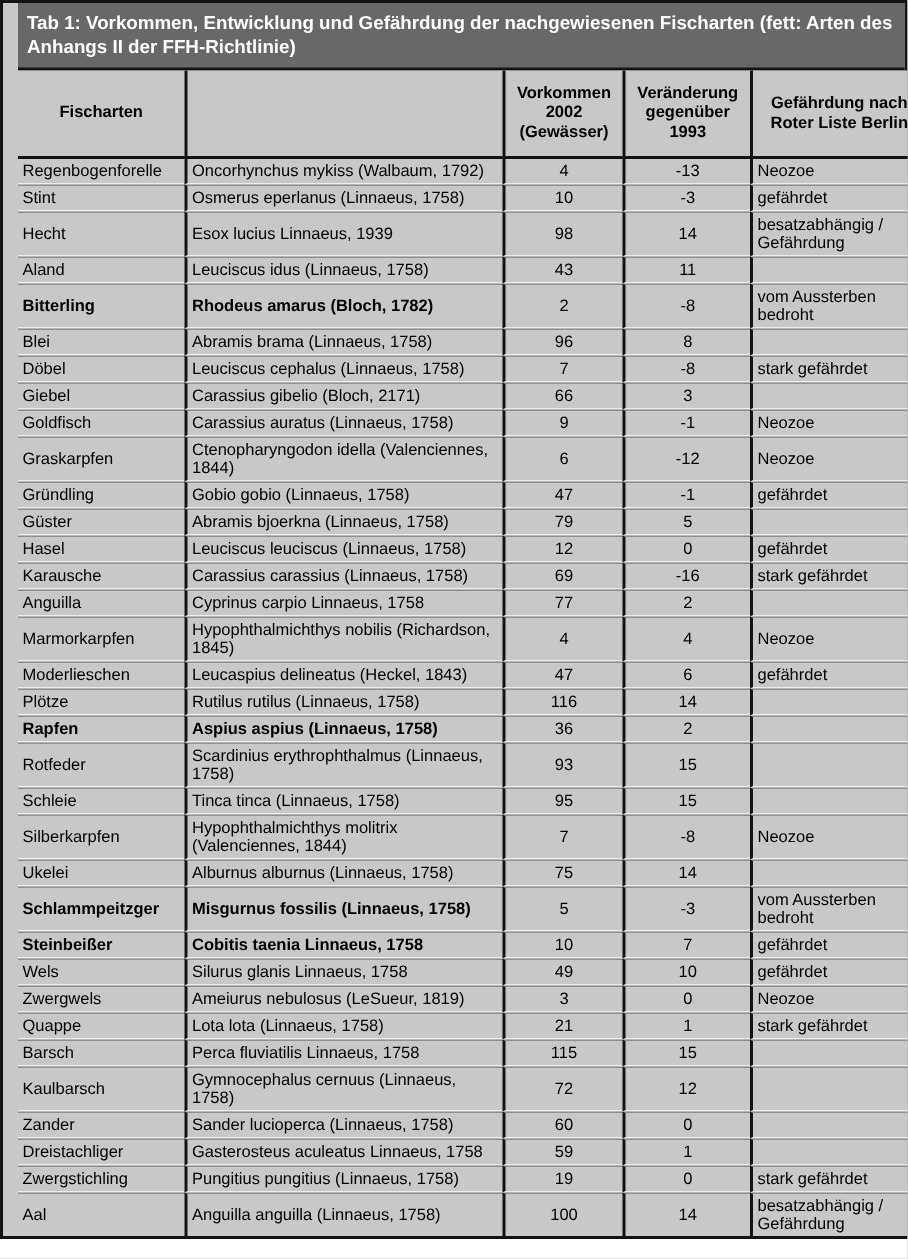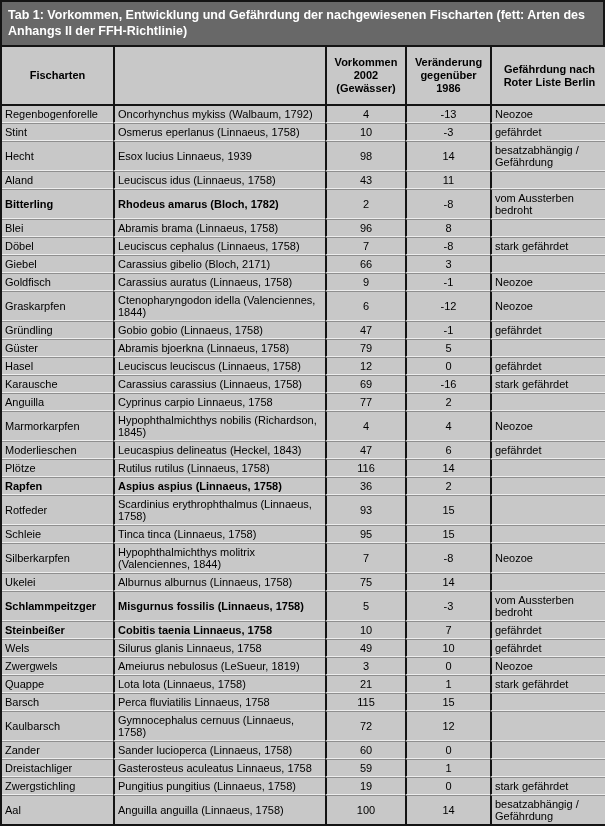--- a/index.html
+++ b/index.html
@@ -16,20 +16,21 @@
   body{
     width:605px;height:839px;
     background:#ffffff;
     font-family:"Liberation Sans","DejaVu Sans",sans-serif;
     color:var(--text);
   }
   .table-frame{
     width:605px;
     border:2px solid var(--line-dark);
     background:var(--cell-bg);
+    padding-left:10px;
   }
   .title-band{
     background:var(--title-bg);
     color:var(--title-text);
     font-weight:bold;
     font-size:12.5px;
     line-height:16px;
     padding:5px 8px 6px 6px;
     border-bottom:2px solid var(--line-dark);
   }
@@ -78,21 +79,21 @@
       <col style="width:212px">
       <col style="width:80px">
       <col style="width:85px">
       <col style="width:117px">
     </colgroup>
     <thead>
       <tr>
         <th>Fischarten</th>
         <th></th>
         <th>Vorkommen 2002 (Gewässer)</th>
-        <th>Veränderung gegenüber 1986</th>
+        <th>Veränderung gegenüber 1993</th>
         <th>Gefährdung nach Roter Liste Berlin</th>
       </tr>
     </thead>
     <tbody id="species-tbody">
         <tr>
           <td class="name">Regenbogenforelle</td>
           <td class="sci">Oncorhynchus mykiss (Walbaum, 1792)</td>
           <td class="num">4</td>
           <td class="num">-13</td>
           <td class="status">Neozoe</td>

